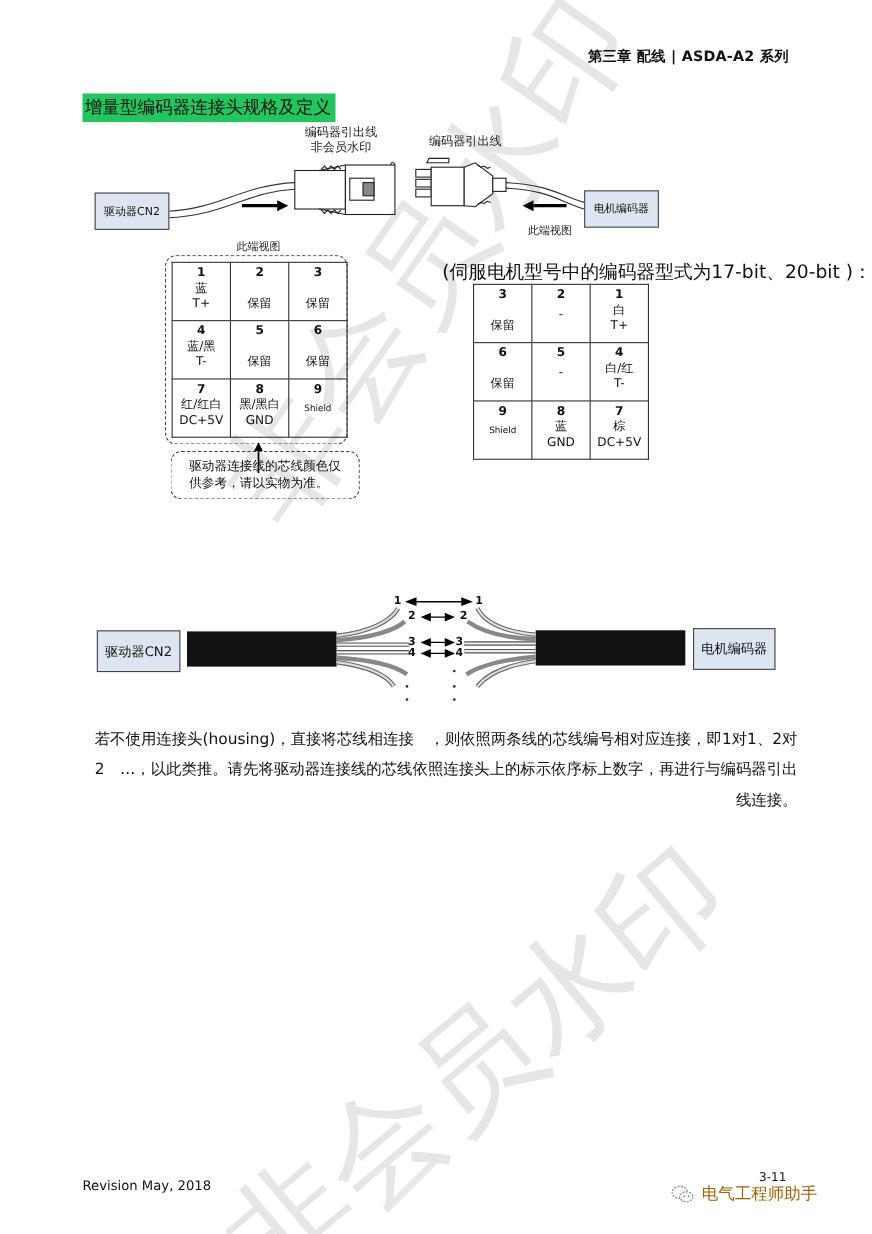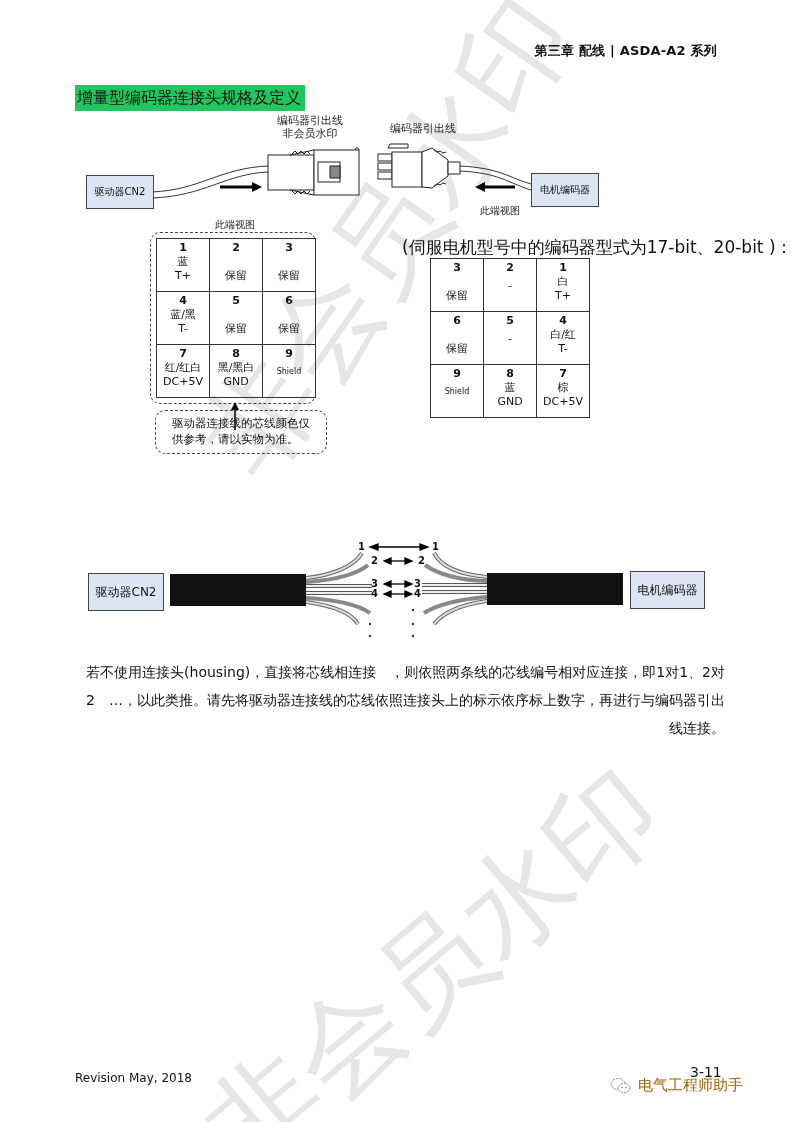--- a/index.html
+++ b/index.html
@@ -19,21 +19,21 @@
   table.pins { border-collapse:collapse; position:absolute; z-index:2; background:transparent; }
   table.pins td { border:1px solid #333; width:50px; height:48px; padding:2px 1px; vertical-align:top;
                   text-align:center; font-size:11px; line-height:14px; }
   .pnum { font-weight:bold; display:block; font-size:11px; }
   .ptxt { display:block; font-size:11px; }
   .small { font-size:8px; }
   .dashed { position:absolute; border:1.5px dashed #444; border-radius:10px; z-index:1; }
   .note { font-size:11.5px; line-height:16px; padding:4px 6px; }
   .para { left:75px; top:658px; width:650px; font-size:14px; line-height:28px; z-index:2;text-align:right; }
   .footer-left { left:75px; top:1071px; font-size:12px; z-index:2; }
-  .footer-right { left:690px; top:1064px; font-size:14px; z-index:2; }
+  .footer-right { left:690px; top:1064px; font-size:11px; z-index:2; }
   .brand { left:610px; top:1076px; font-size:15px; color:#a16207; z-index:2; display:flex; align-items:center; gap:6px; }
   .pinlabel { font-size:10px; font-weight:bold; z-index:2; position:absolute; }
 </style>
 </head>
 <body>
 
 <div class="watermark" style="left:170px; top:420px; font-size:110px; transform:rotate(-55deg);">非会员水印</div>
 <div class="watermark" style="left:175px; top:1090px; font-size:110px; transform:rotate(-40deg);">非会员水印</div>
 
 <div class="abs header-title">第三章 配线 | ASDA-A2 系列</div>

